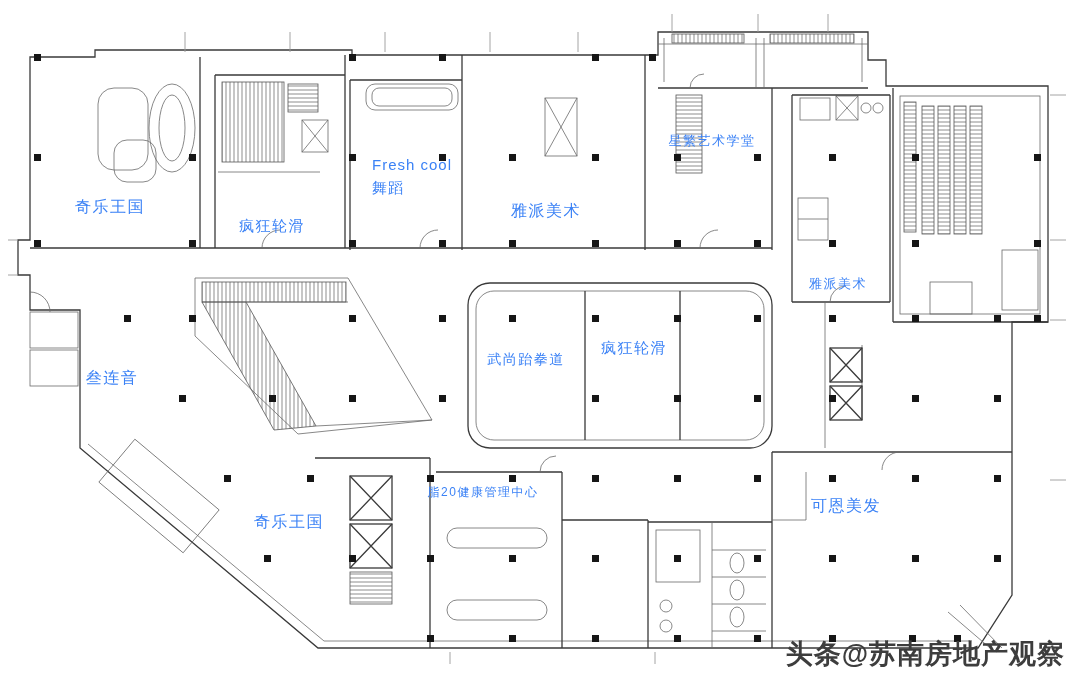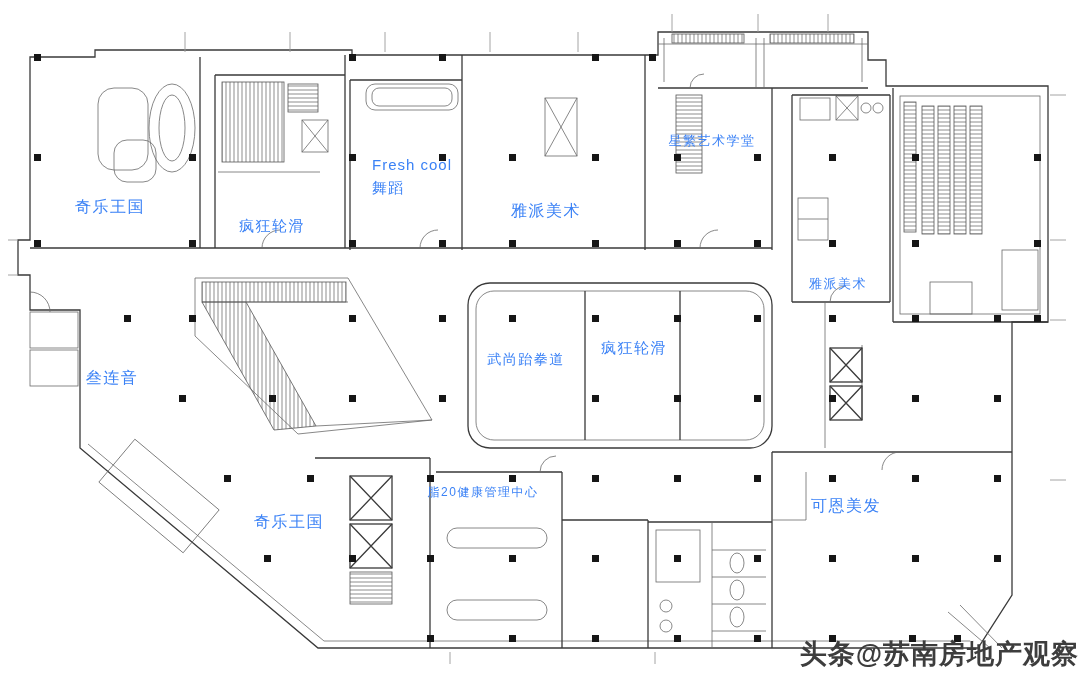--- a/index.html
+++ b/index.html
@@ -24,21 +24,21 @@
     white-space:pre-line;
     text-align:center;
     color:#3b82f6;
     letter-spacing:1.5px;
     line-height:1.55;
     font-family:"Liberation Sans","DejaVu Sans",sans-serif;
   }
   .plan-label.left{text-align:left;letter-spacing:1px;}
   .watermark{
     position:absolute;
-    right:1px;
+    right:15px;
     bottom:14px;
     font-size:27px;
     font-weight:700;
     color:#3d3d3d;
     letter-spacing:1px;
     font-family:"Liberation Sans","DejaVu Sans",sans-serif;
   }
 </style>
 </head>
 <body>

